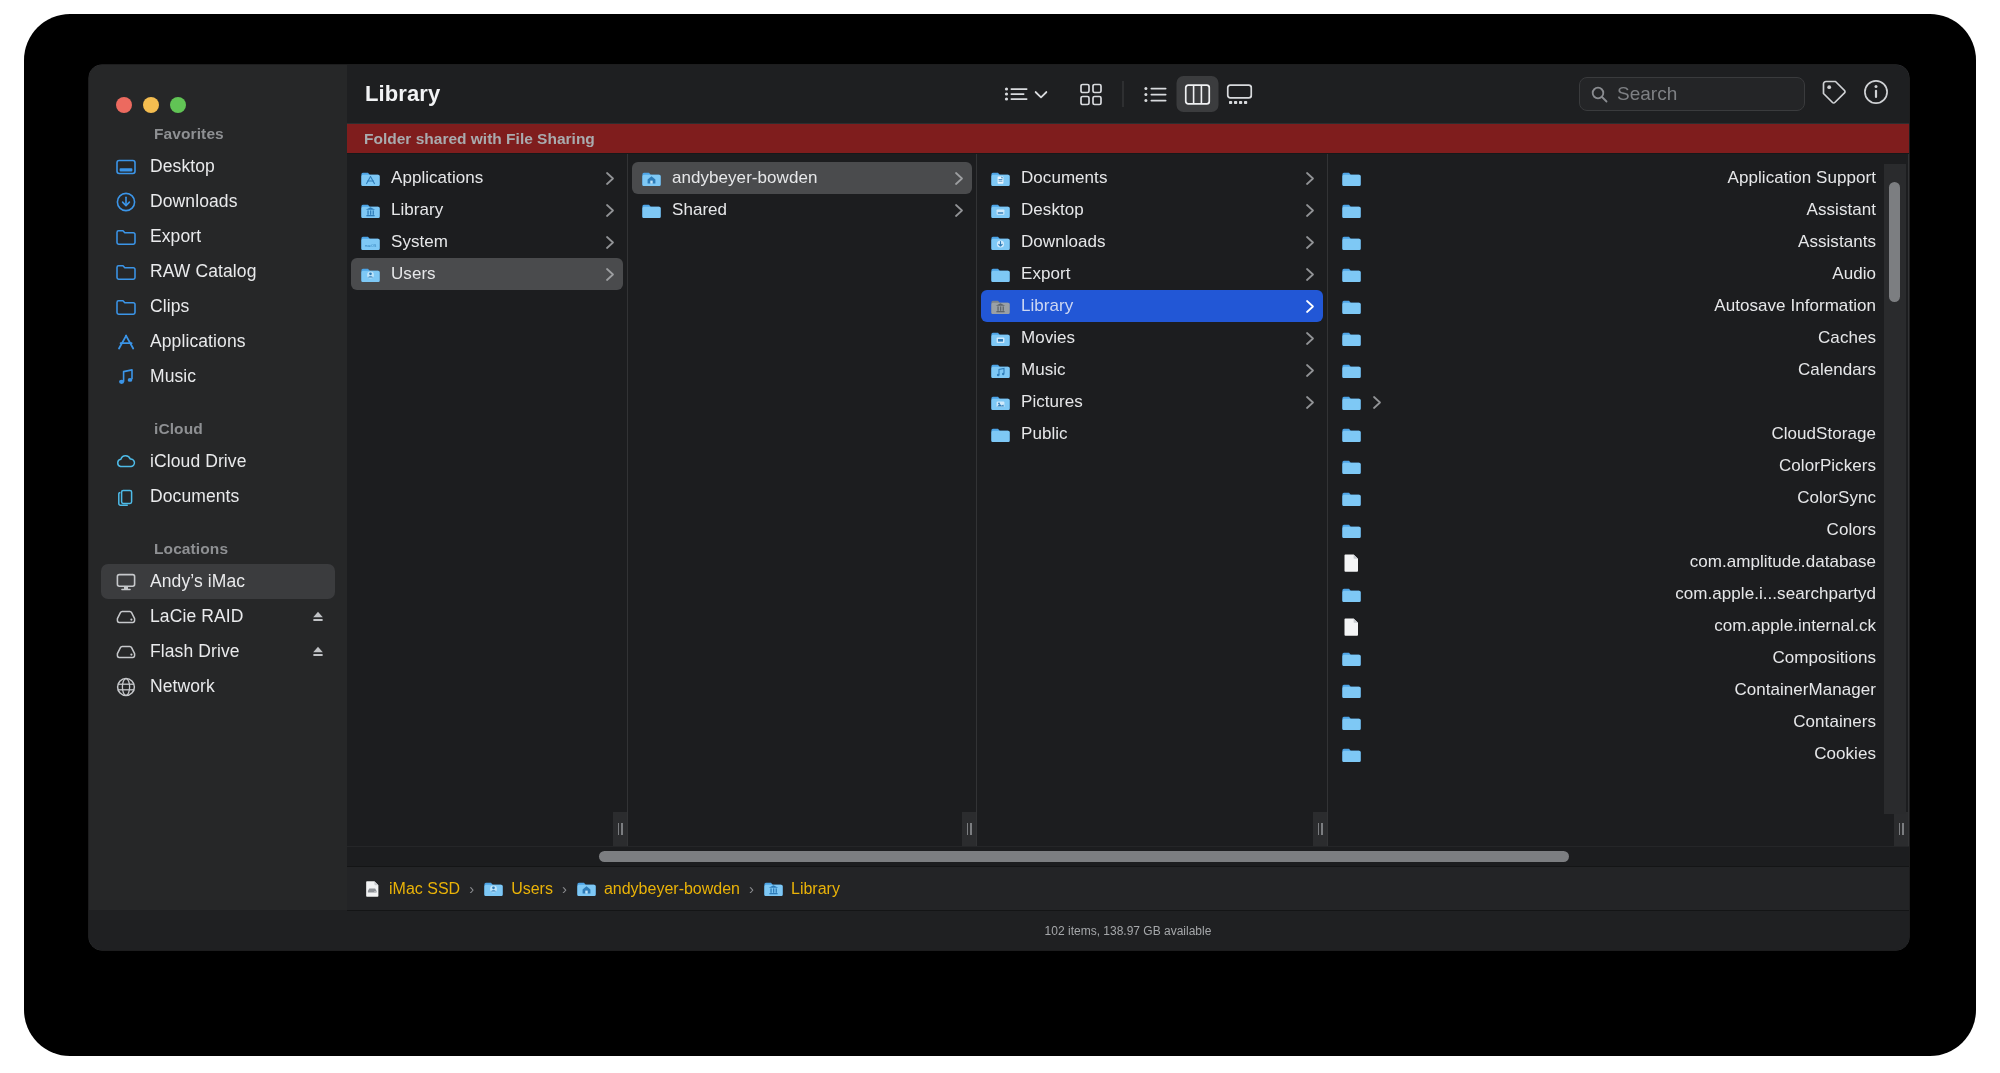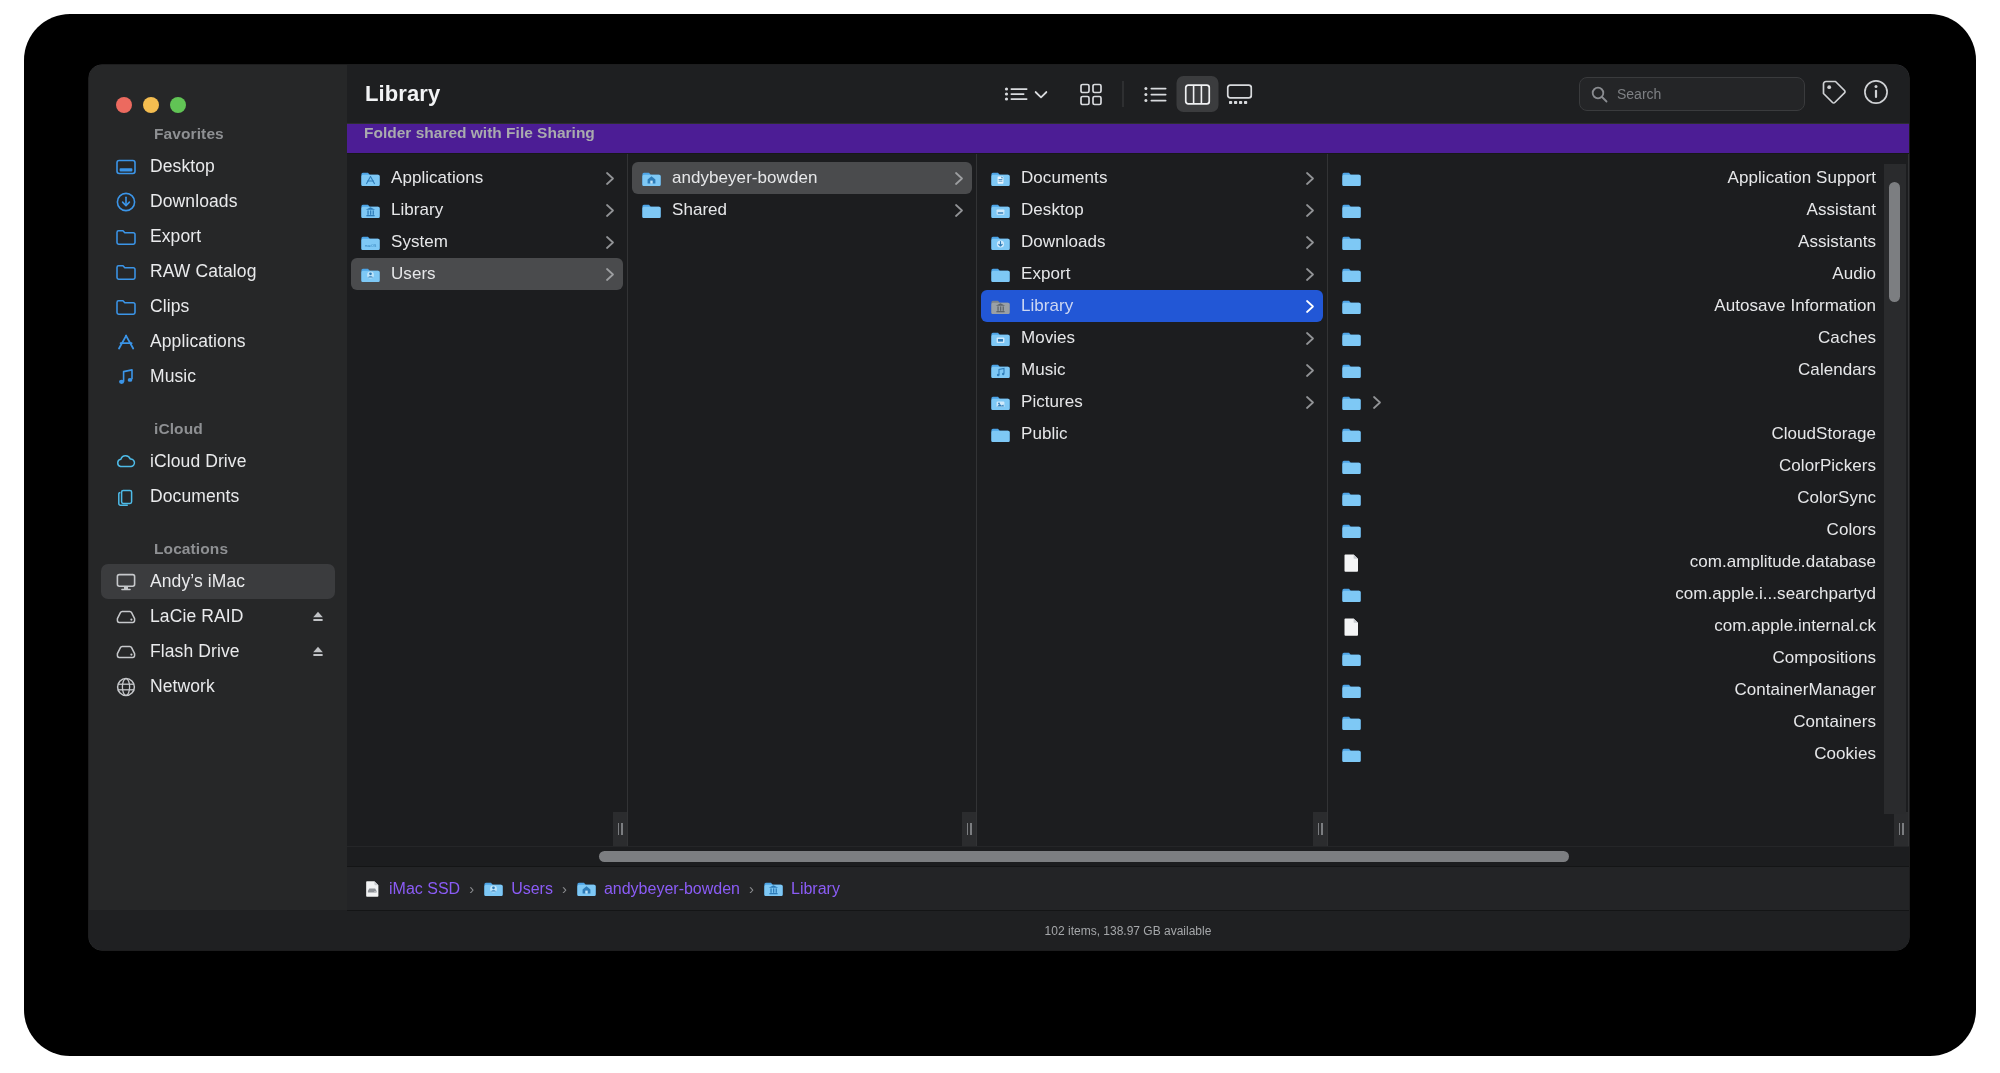--- a/index.html
+++ b/index.html
@@ -146,31 +146,31 @@
     width: 226px; height: 34px;
     border-radius: 8px;
     border: 1px solid #3a3b3d;
     background: #242527;
     display: flex;
     align-items: center;
     gap: 9px;
     padding: 0 11px;
   }
   .search-ph {
-    font-size: 14px;
+    font-size: 19px;
     color: #7e8084;
   }
   .banner {
     height: 31px;
     flex: 0 0 31px;
-    background: #4c1d95;
+    background: #7f1d1d;
     border-top: 1px solid #2d2e30;
     border-bottom: 1px solid #171819;
     display: flex;
-    align-items: flex-start;
+    align-items: center;
     padding-left: 17px;
   }
   .banner-txt {
     font-size: 15.5px;
     font-weight: 700;
     color: #a9abae;
   }
   
   .colwrap {
     flex: 1;
@@ -264,21 +264,21 @@
     height: 44px;
     flex: 0 0 44px;
     background: #232426;
     border-top: 1px solid #141516;
     display: flex;
     align-items: center;
     padding-left: 16px;
     gap: 0;
   }
   .pb-item { display: flex; align-items: center; gap: 7px; }
-  .pb-label { font-size: 16px; color: #8b5cf6; }
+  .pb-label { font-size: 16px; color: #eab308; }
   .pb-sep { margin: 0 9px; color: #8a8c8f; font-size: 15px; }
   .statusbar {
     height: 40px;
     flex: 0 0 40px;
     background: #1f2022;
     border-top: 1px solid #141516;
     display: flex;
     align-items: center;
     justify-content: center;
   }

